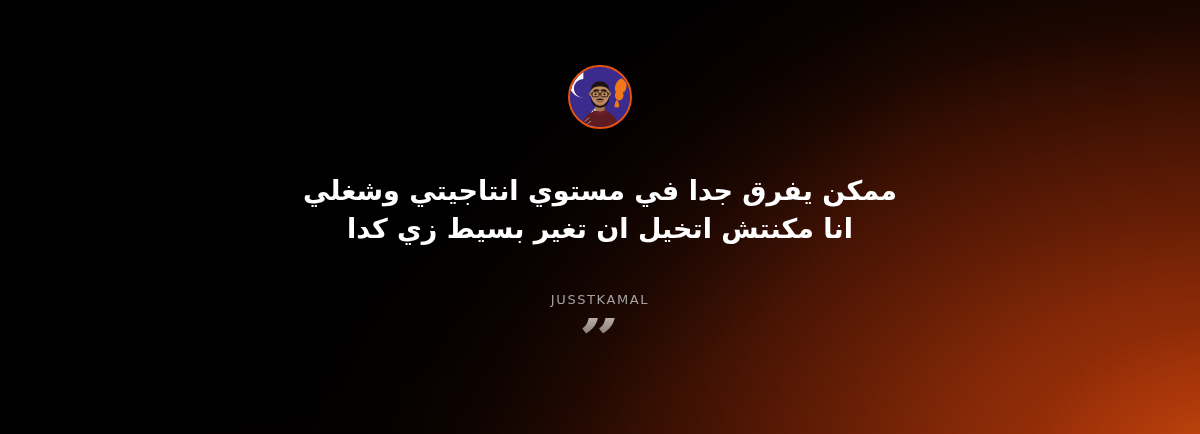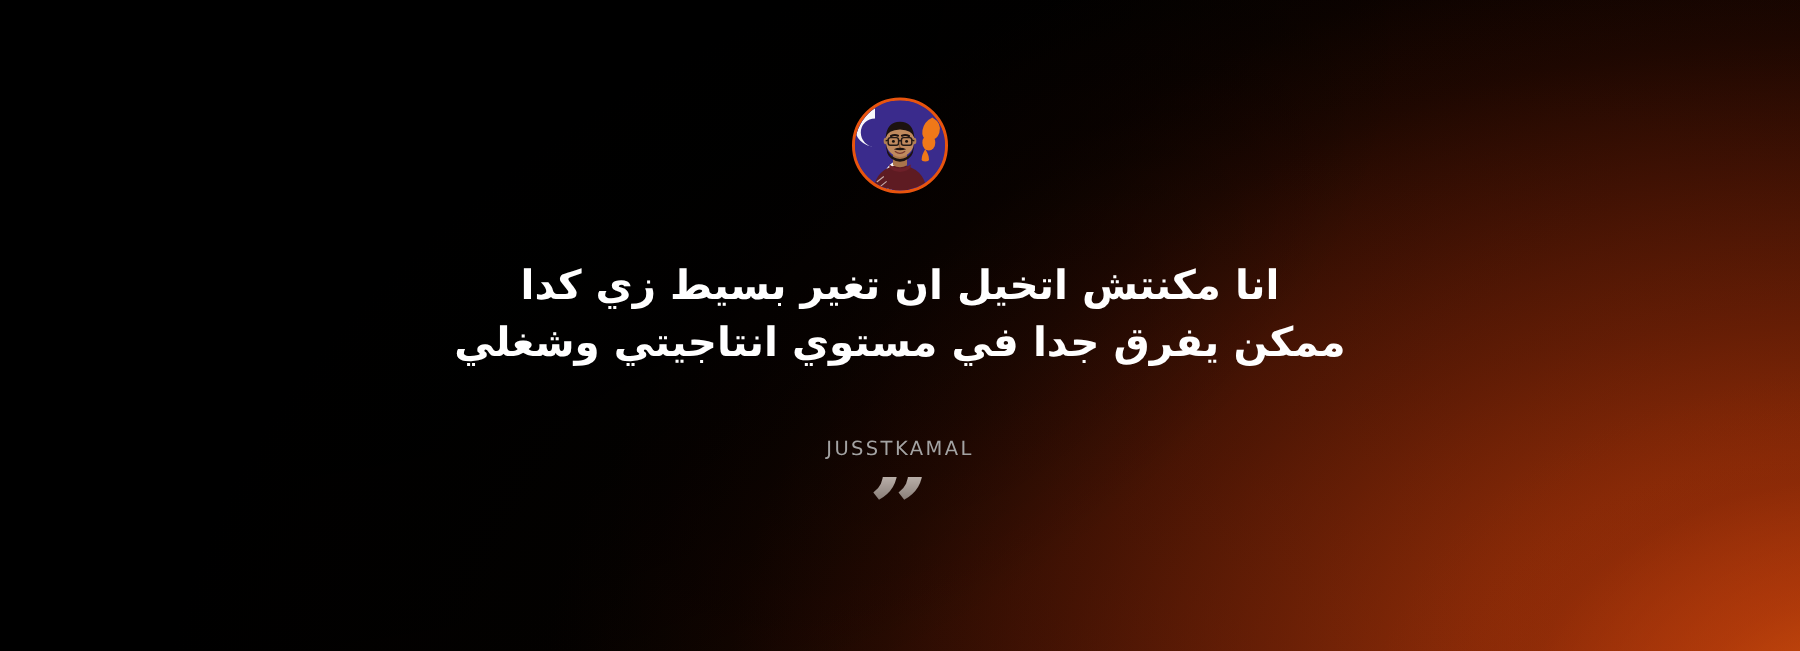--- a/index.html
+++ b/index.html
@@ -236,22 +236,22 @@
           <path d="M27.6 34.6 q4.4 -1.9 8.8 0 q-4.4 1.5 -8.8 0 Z" fill="#1c1210"></path>
 
           <path d="M28.6 36.3 q3.4 2.5 6.8 0" stroke="#7a3a30" stroke-width="0.9" fill="none" stroke-linecap="round"></path>
 
           <path d="M22.2 30.5 q0.6 9.8 9.8 11.1 q9.2 -1.3 9.8 -11.1 q0.5 7.6 -3.6 10.8 q-2.9 2.2 -6.2 2.2 q-3.3 0 -6.2 -2.2 q-4.1 -3.2 -3.6 -10.8 Z" fill="#1c1210"></path>
         </g>
       </svg>
     </div>
 
     <div class="quote-block">
+      <span class="quote-line">ممكن يفرق جدا في مستوي انتاجيتي وشغلي</span>
       <span class="quote-line">انا مكنتش اتخيل ان تغير بسيط زي كدا</span>
-      <span class="quote-line">ممكن يفرق جدا في مستوي انتاجيتي وشغلي</span>
     </div>
 
     <div class="author">JUSSTKAMAL</div>
 
     <div class="quote-mark-wrap">
       <span class="quote-mark">”</span>
     </div>
 
   </div>
 </div>

